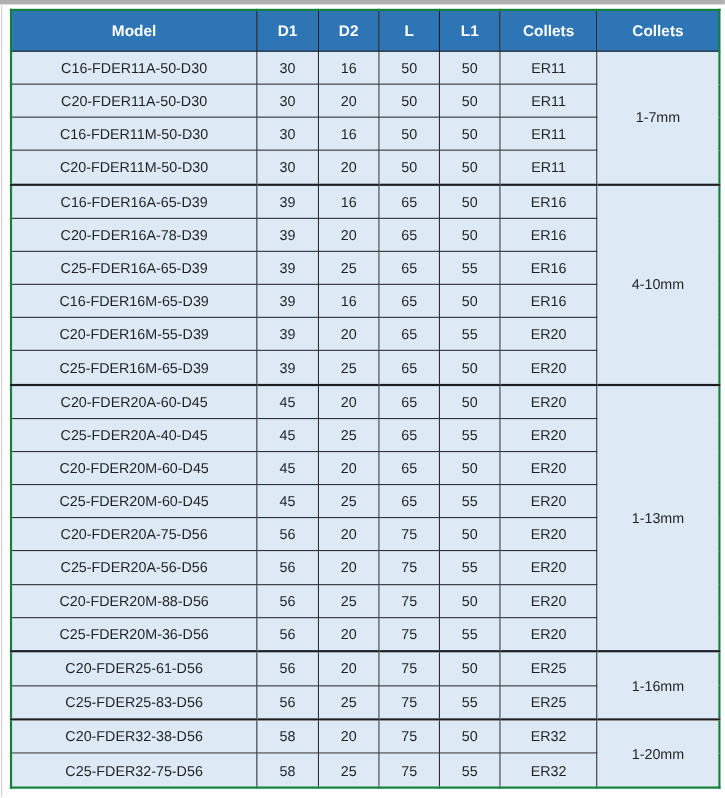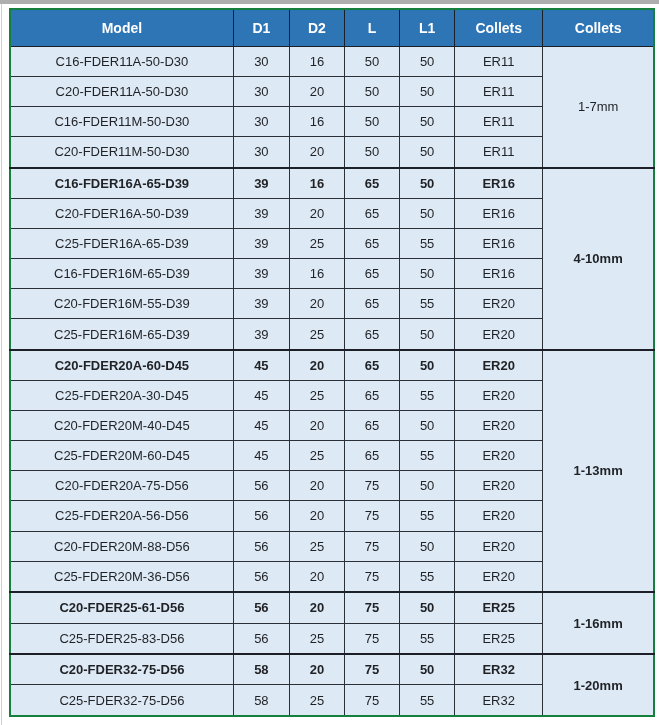--- a/index.html
+++ b/index.html
@@ -58,21 +58,20 @@
     font-size: 13px;
     border: 1px solid #2a2f38;
     text-align: center;
     vertical-align: middle;
     padding: 0;
     white-space: nowrap;
     overflow: hidden;
   }
   table.spec-table tr.group-start td {
     border-top: 2px solid #1c2026;
-    font-weight: bold;
   }
   table.spec-table td.clamp-cell {
     border-left: 1px solid #2a2f38;
     font-size: 13px;
   }
 </style>
 </head>
 <body>
 
 <div class="page">
@@ -137,21 +136,21 @@
           <tr class="group-start">
             <td>C16-FDER16A-65-D39</td>
             <td>39</td>
             <td>16</td>
             <td>65</td>
             <td>50</td>
             <td>ER16</td>
             <td class="clamp-cell" rowspan="6">4-10mm</td>
           </tr>
           <tr>
-            <td>C20-FDER16A-50-D39</td>
+            <td>C20-FDER16A-78-D39</td>
             <td>39</td>
             <td>20</td>
             <td>65</td>
             <td>50</td>
             <td>ER16</td>
           </tr>
           <tr>
             <td>C25-FDER16A-65-D39</td>
             <td>39</td>
             <td>25</td>
@@ -186,29 +185,29 @@
           <tr class="group-start">
             <td>C20-FDER20A-60-D45</td>
             <td>45</td>
             <td>20</td>
             <td>65</td>
             <td>50</td>
             <td>ER20</td>
             <td class="clamp-cell" rowspan="8">1-13mm</td>
           </tr>
           <tr>
-            <td>C25-FDER20A-30-D45</td>
-            <td>45</td>
-            <td>25</td>
-            <td>65</td>
-            <td>55</td>
-            <td>ER20</td>
-          </tr>
-          <tr>
-            <td>C20-FDER20M-40-D45</td>
+            <td>C25-FDER20A-40-D45</td>
+            <td>45</td>
+            <td>25</td>
+            <td>65</td>
+            <td>55</td>
+            <td>ER20</td>
+          </tr>
+          <tr>
+            <td>C20-FDER20M-60-D45</td>
             <td>45</td>
             <td>20</td>
             <td>65</td>
             <td>50</td>
             <td>ER20</td>
           </tr>
           <tr>
             <td>C25-FDER20M-60-D45</td>
             <td>45</td>
             <td>25</td>
@@ -259,21 +258,21 @@
           </tr>
           <tr>
             <td>C25-FDER25-83-D56</td>
             <td>56</td>
             <td>25</td>
             <td>75</td>
             <td>55</td>
             <td>ER25</td>
           </tr>
           <tr class="group-start">
-            <td>C20-FDER32-75-D56</td>
+            <td>C20-FDER32-38-D56</td>
             <td>58</td>
             <td>20</td>
             <td>75</td>
             <td>50</td>
             <td>ER32</td>
             <td class="clamp-cell" rowspan="2">1-20mm</td>
           </tr>
           <tr>
             <td>C25-FDER32-75-D56</td>
             <td>58</td>

